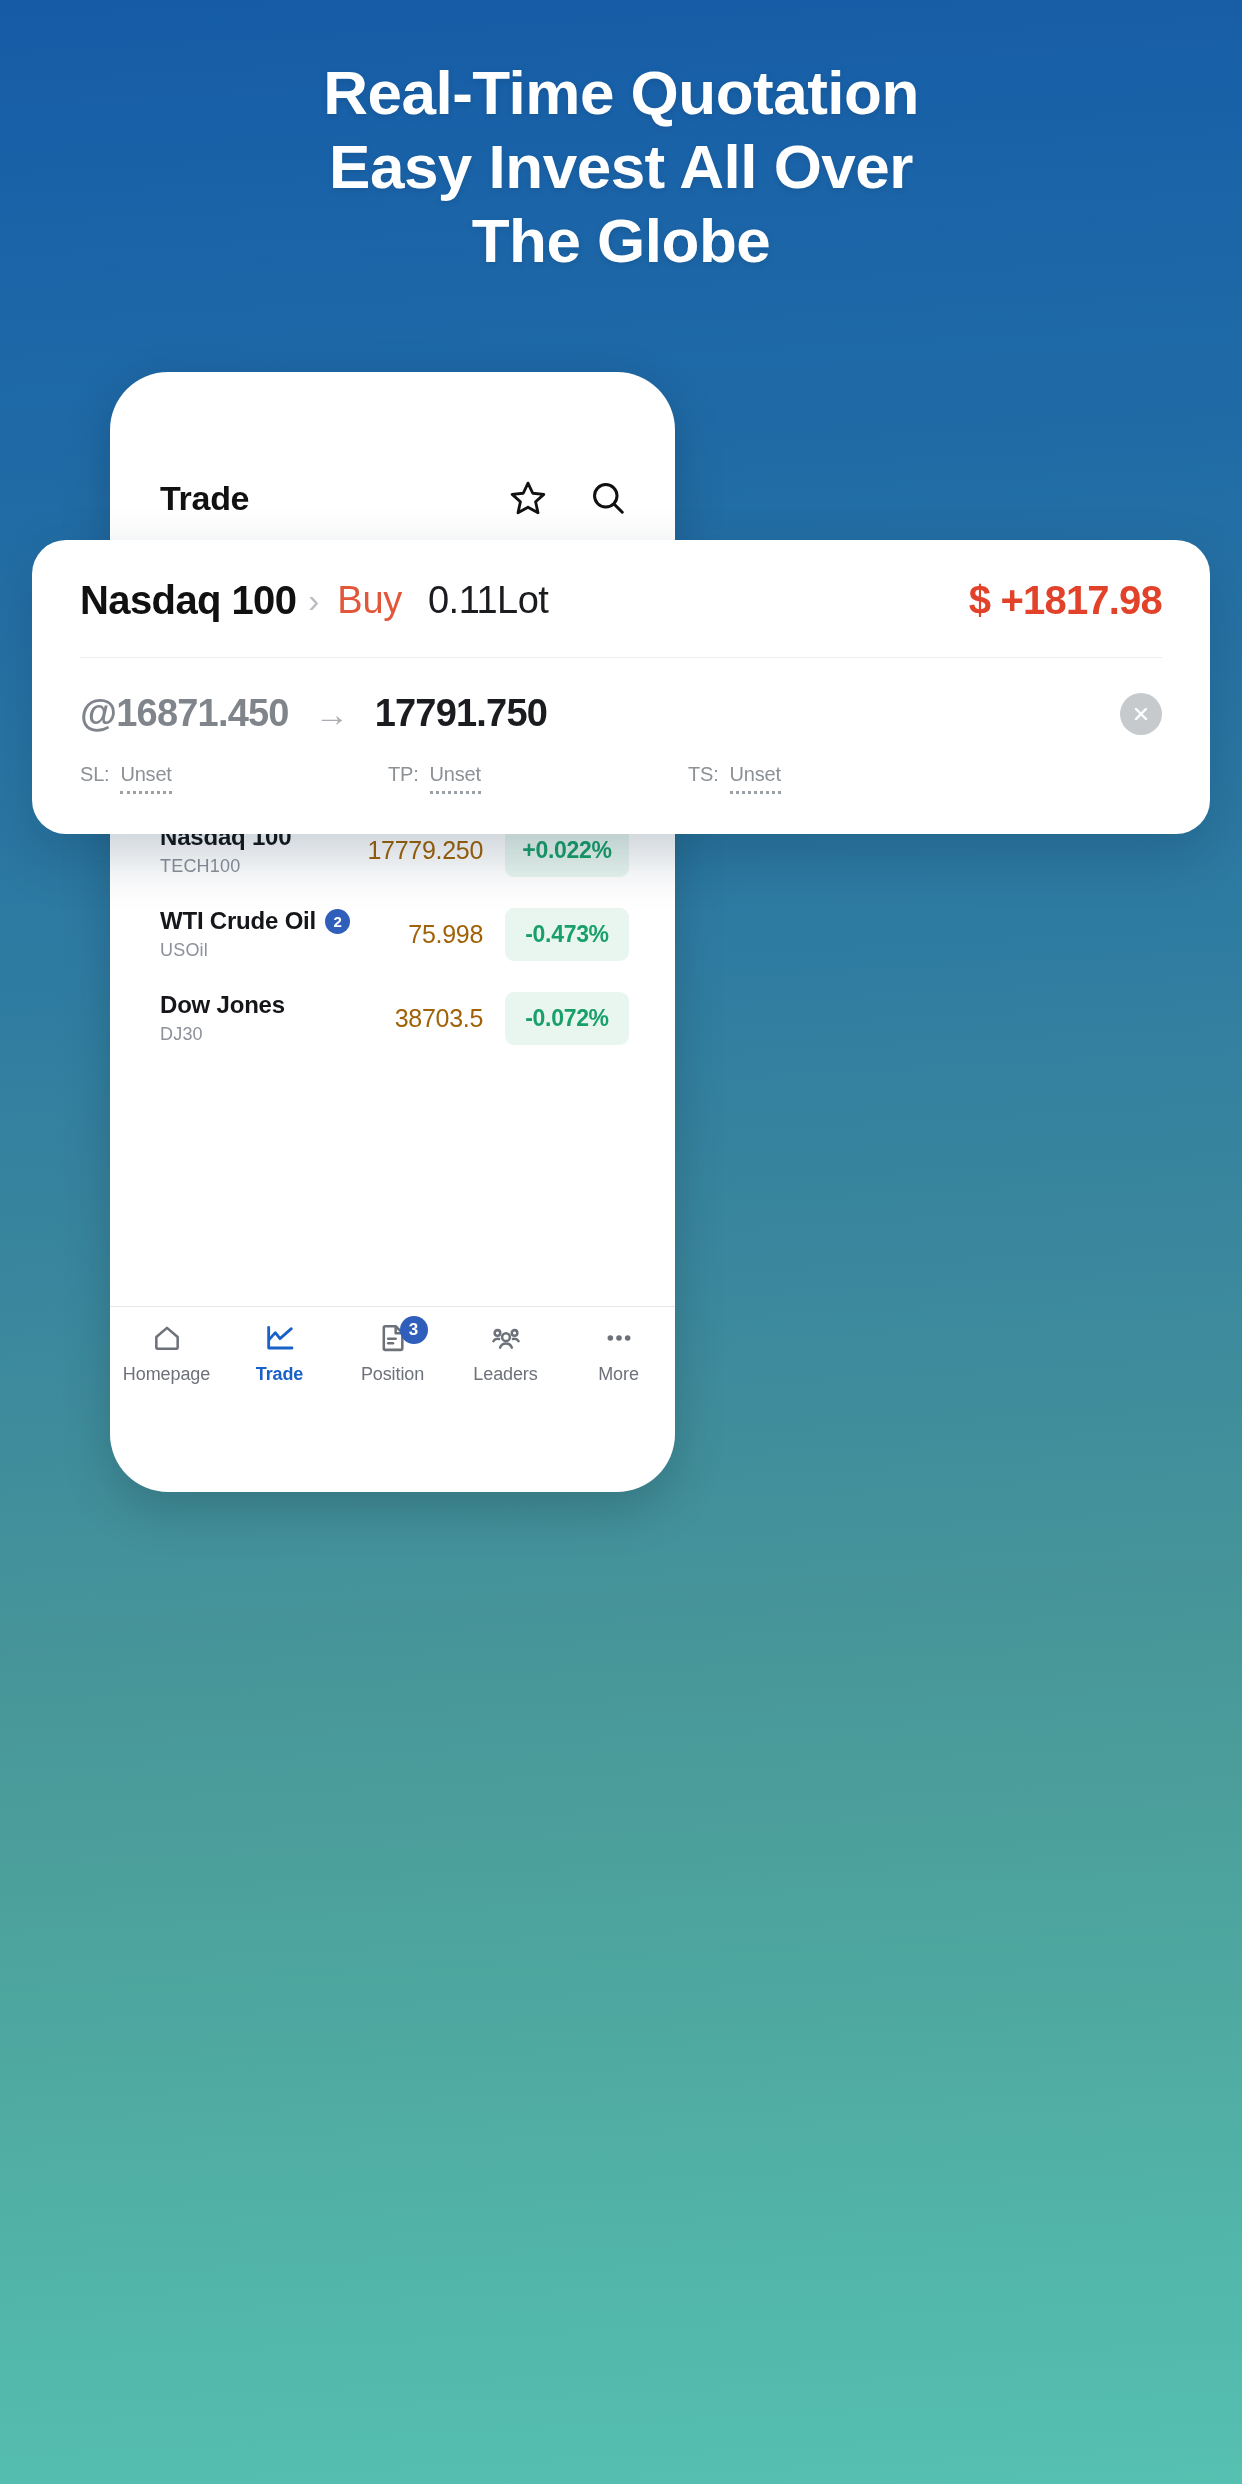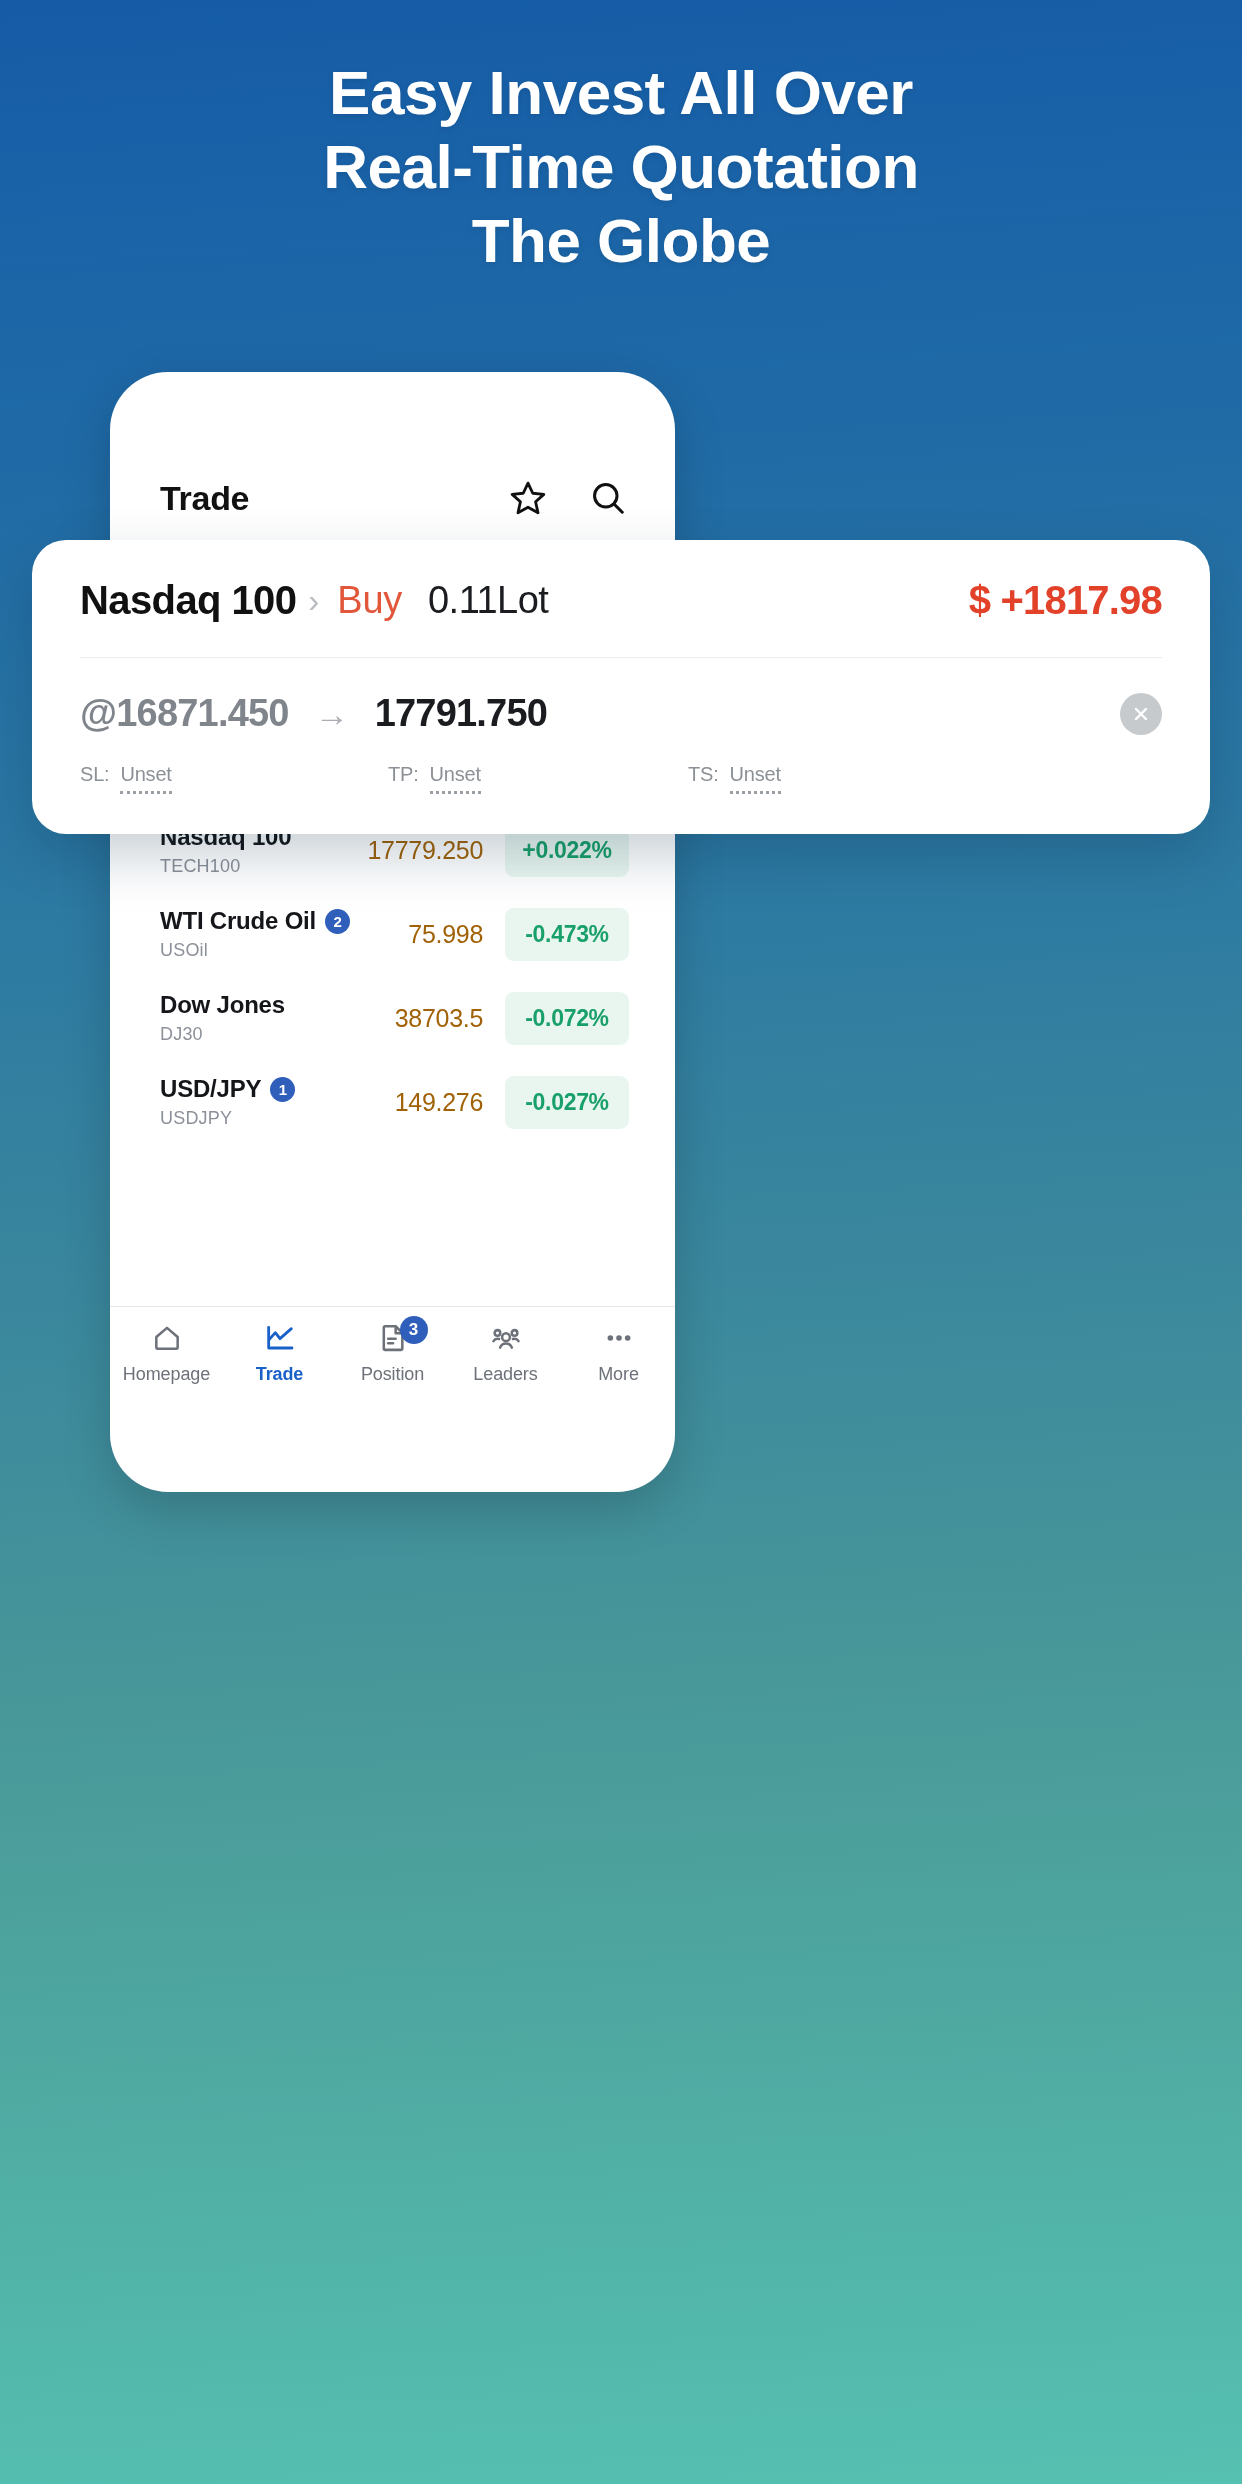--- a/index.html
+++ b/index.html
@@ -247,22 +247,22 @@
     position:absolute;
     left:0; top:0; width:100%; height:60px;
     background:linear-gradient(to bottom, rgba(0,0,0,0.075), rgba(0,0,0,0));
     pointer-events:none;
   }
 </style>
 </head>
 <body>
 
 <div class="headline">
+  <div>Real-Time Quotation</div>
   <div>Easy Invest All Over</div>
-  <div>Real-Time Quotation</div>
   <div>The Globe</div>
 </div>
 
 <div class="phone">
 
   <div class="phone-header">
     <div class="phone-title">Trade</div>
     <div class="header-icons">
       <div class="icon-btn">
         <svg width="38" height="38" viewBox="0 0 24 24" fill="none" stroke="#111" stroke-width="1.8" stroke-linejoin="round">
@@ -333,31 +333,20 @@
       </div>
       <div class="quote-row">
         <div class="q-names">
           <div class="q-name-line">
             <span class="q-name">Dow Jones</span>
           </div>
           <span class="q-sym">DJ30</span>
         </div>
         <span class="q-price">38703.5</span>
         <span class="q-chg up">-0.072%</span>
-      </div>
-      <div class="quote-row">
-        <div class="q-names">
-          <div class="q-name-line">
-            <span class="q-name">USD/JPY</span>
-            <span class="q-badge">1</span>
-          </div>
-          <span class="q-sym">USDJPY</span>
-        </div>
-        <span class="q-price">149.276</span>
-        <span class="q-chg up">-0.027%</span>
       </div>
     </div>
 
   <div class="bottom-nav" id="bottom-nav">
       <div class="nav-item">
         <span class="nav-ico">
           <svg width="32" height="32" viewBox="0 0 24 24" fill="none" stroke="#6d7179" stroke-width="1.9" stroke-linejoin="round">
             <path d="M4 11.2 12 4.4l8 6.8V19a1 1 0 0 1-1 1H5a1 1 0 0 1-1-1z"></path>
           </svg>
         </span>

